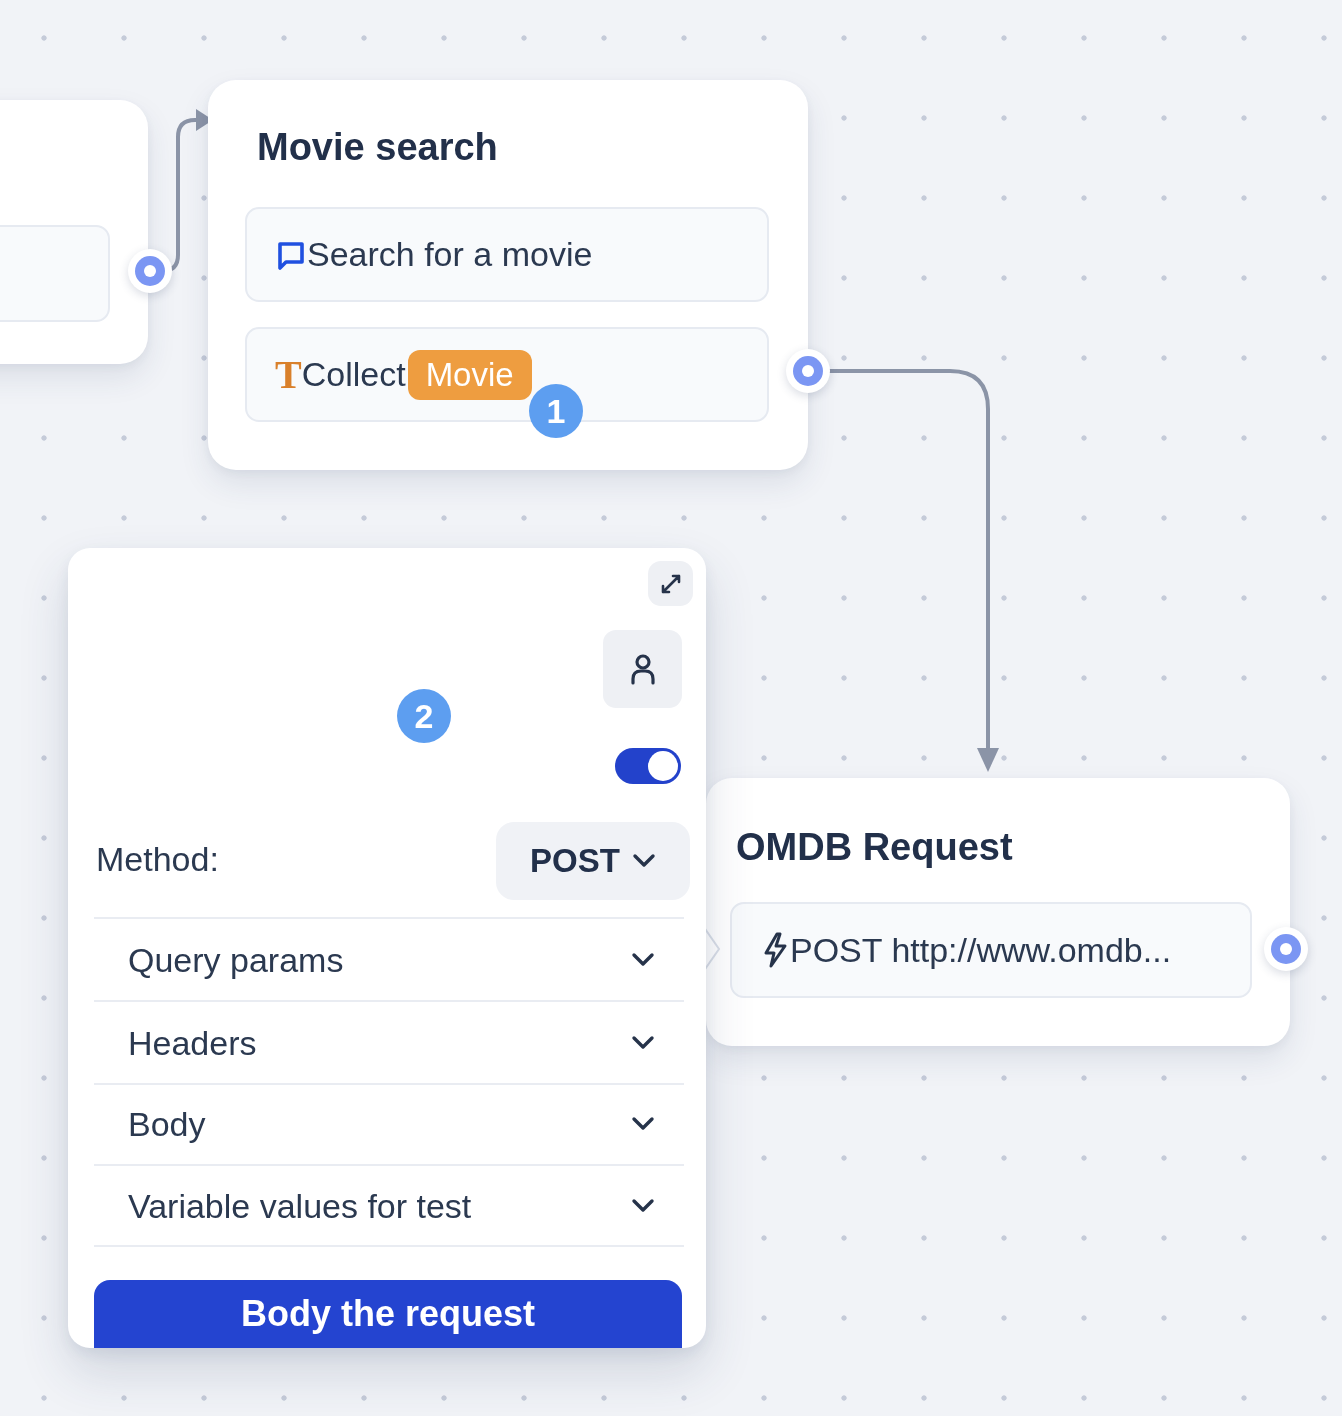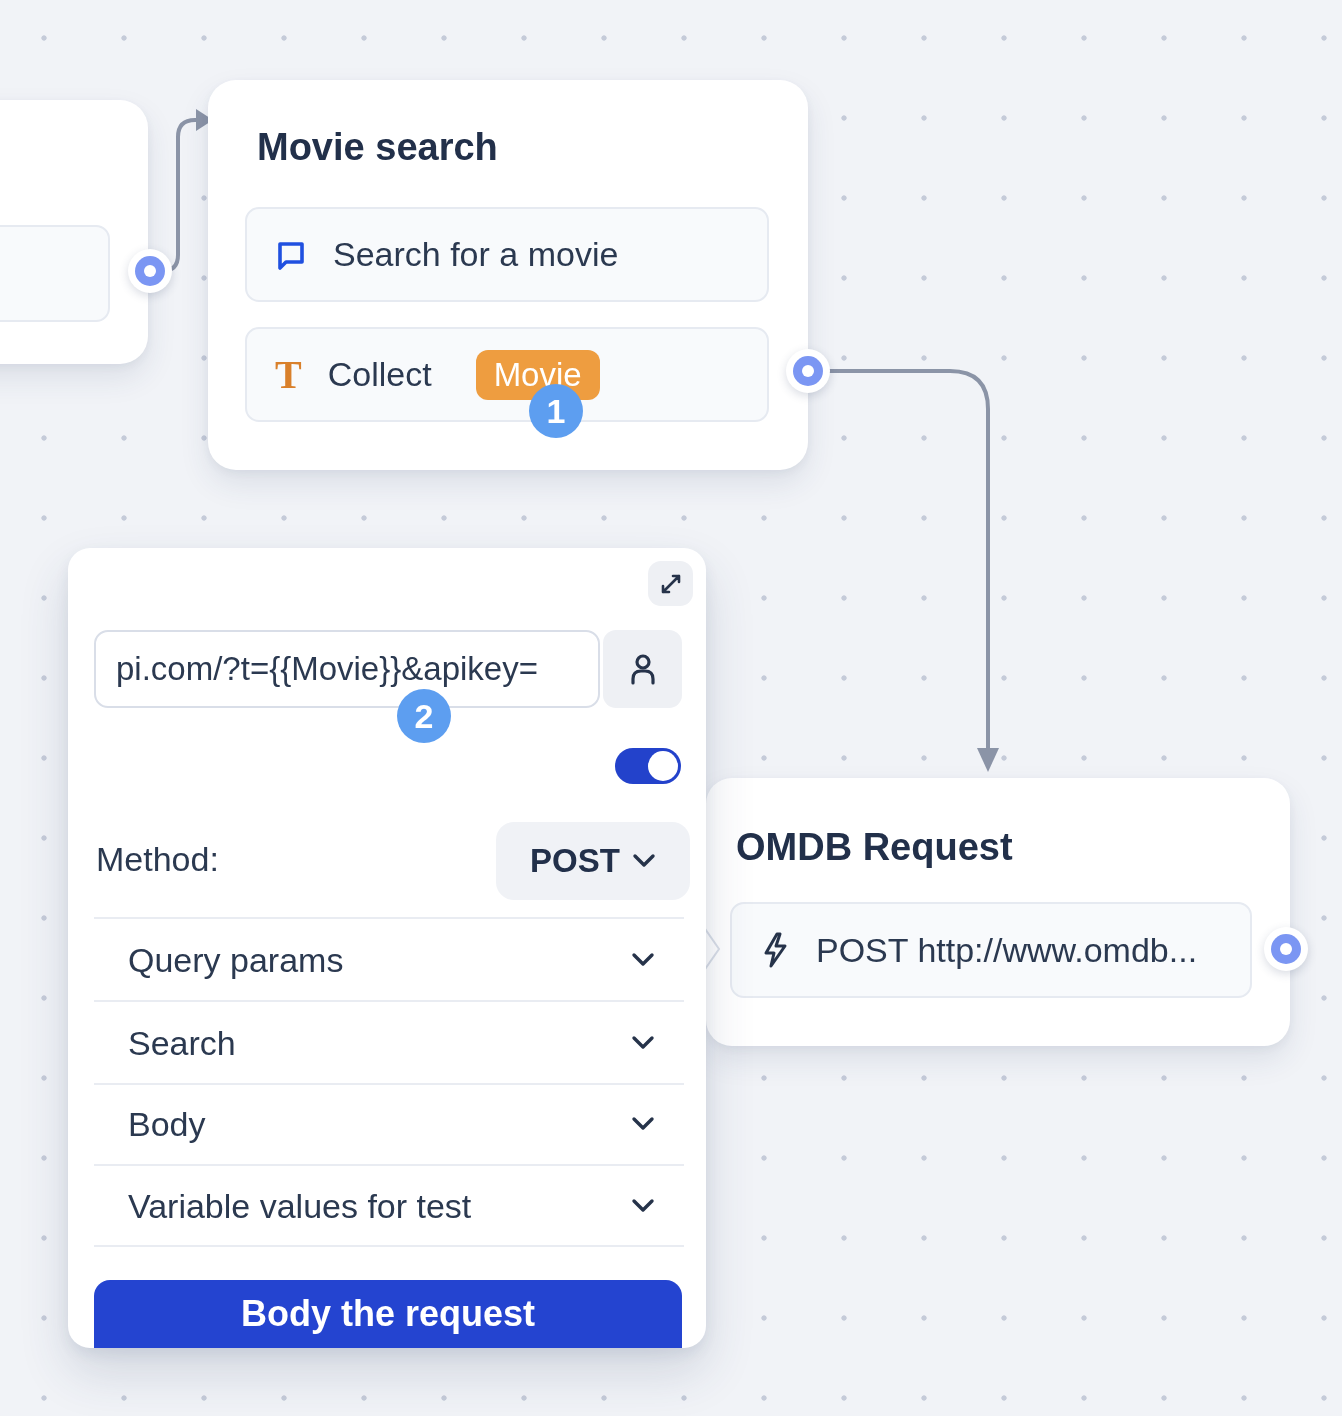--- a/index.html
+++ b/index.html
@@ -15,27 +15,27 @@
   
   #wires{position:absolute;left:0;top:0;z-index:1;}
   
   .card{
     position:absolute;background:#ffffff;border-radius:28px;
     box-shadow:0 14px 30px rgba(44,62,99,.10),0 3px 8px rgba(44,62,99,.06);
   }
   .node-row{
     position:absolute;display:flex;align-items:center;
     background:#f8fafc;border:2px solid #e6eaf1;border-radius:14px;
-    padding:0 12px 0 28px;box-sizing:border-box;gap:26px;
+    padding:0 12px 0 28px;box-sizing:border-box;gap:0;
   }
   .node-row .row-label{font-size:34px;color:#2b3950;white-space:nowrap;}
   .node-title{position:absolute;font-size:38px;font-weight:700;color:#22304a;white-space:nowrap;}
   .tag-badge{
     background:#ee9d40;color:#ffffff;border-radius:12px;
-    font-size:33px;padding:6px 18px;margin-left:18px;
+    font-size:33px;padding:6px 18px;margin-left:2px;
   }
   .t-icon{font-family:"Liberation Serif","DejaVu Serif",serif;font-size:40px;font-weight:600;color:#d9802b;line-height:30px;}
   
   .port{position:absolute;width:44px;height:44px;border-radius:50%;background:#ffffff;
     box-shadow:0 3px 10px rgba(44,62,99,.18);display:flex;align-items:center;justify-content:center;z-index:4;}
   .port-ring{width:30px;height:30px;border-radius:50%;background:#7b96f3;display:flex;align-items:center;justify-content:center;}
   .port-hole{width:12px;height:12px;border-radius:50%;background:#ffffff;}
   
   .step-badge{position:absolute;width:54px;height:54px;border-radius:50%;background:#5d9ef0;
     color:#fff;font-size:34px;font-weight:700;display:flex;align-items:center;justify-content:center;z-index:9;}
@@ -114,21 +114,20 @@
   </div>
 </div>
 
 <div id="config-panel">
   <div class="icon-btn" style="left:580px;top:13px;width:45px;height:45px;">
     <svg width="26" height="26" viewBox="0 0 26 26">
       <path d="M5 21 L21 5 M15 5 H21 V11 M11 21 H5 V15" fill="none" stroke="#26334a" stroke-width="2.6" stroke-linecap="round" stroke-linejoin="round"></path>
     </svg>
   </div>
 
-  <input id="url-input" type="text" value="pi.com/?t={{Movie}}&amp;apikey=" style="">
 
   <div class="icon-btn" style="left:535px;top:82px;width:79px;height:78px;">
     <svg width="36" height="36" viewBox="0 0 36 36">
       <circle cx="18" cy="11" r="6" fill="none" stroke="#26334a" stroke-width="3.2"></circle>
       <path d="M8 32 V28 Q8 20 16 20 H20 Q28 20 28 28 V32" fill="none" stroke="#26334a" stroke-width="3.2" stroke-linecap="round"></path>
     </svg>
   </div>
 
   <div class="toggle">
       <div class="knob"></div>
@@ -146,21 +145,21 @@
 
   <div class="acc-row" style="top:372px;">
     <span class="acc-label">Query params</span>
     <svg width="26" height="18" viewBox="0 0 26 18">
       <path d="M4 4 L13 13 L22 4" fill="none" stroke="#26334a" stroke-width="3.4" stroke-linecap="round" stroke-linejoin="round"></path>
     </svg>
   </div>
   <div class="divider" style="top:452px;"></div>
 
   <div class="acc-row" style="top:455px;">
-    <span class="acc-label">Search</span>
+    <span class="acc-label">Headers</span>
     <svg width="26" height="18" viewBox="0 0 26 18">
       <path d="M4 4 L13 13 L22 4" fill="none" stroke="#26334a" stroke-width="3.4" stroke-linecap="round" stroke-linejoin="round"></path>
     </svg>
   </div>
   <div class="divider" style="top:535px;"></div>
 
   <div class="acc-row" style="top:536px;text-align:right;">
     <span class="acc-label">Body</span>
     <svg width="26" height="18" viewBox="0 0 26 18">
       <path d="M4 4 L13 13 L22 4" fill="none" stroke="#26334a" stroke-width="3.4" stroke-linecap="round" stroke-linejoin="round"></path>

